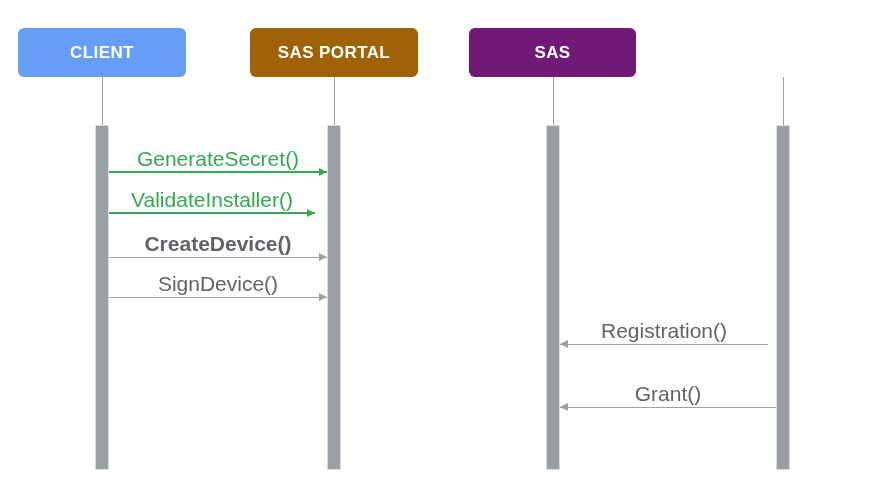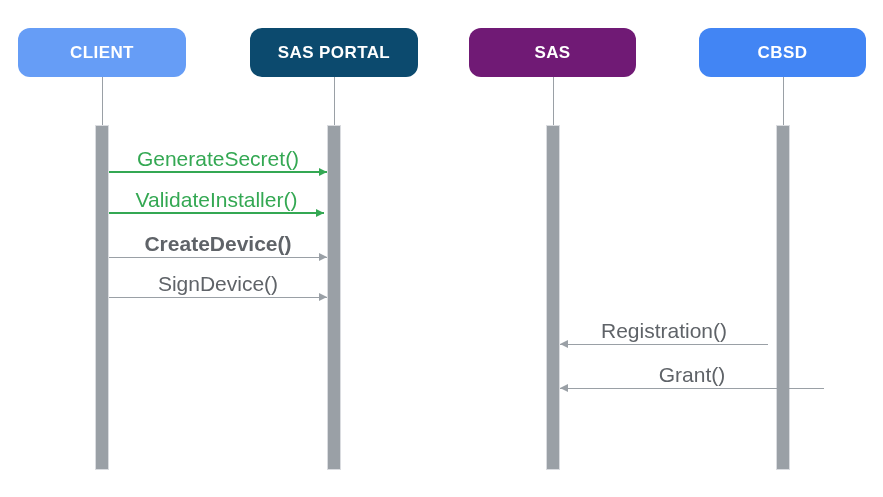--- a/index.html
+++ b/index.html
@@ -10,31 +10,31 @@
     background: #ffffff;
     overflow: hidden;
     font-family: "Liberation Sans", sans-serif;
   }
 
   
   .actor-box {
     position: absolute;
     top: 28px;
     height: 49px;
-    border-radius: 12px;
+    border-radius: 6px;
     display: flex;
     align-items: center;
     justify-content: center;
     color: #ffffff;
     font-weight: 700;
     font-size: 17px;
     letter-spacing: 0.4px;
   }
   .actor-client     { left: 18px;  width: 168px; background: #669DF6; }
-  .actor-sas-portal { left: 250px; width: 168px; background: #0c4a6e; }
+  .actor-sas-portal { left: 250px; width: 168px; background: #a16207; }
   .actor-sas        { left: 469px; width: 167px; background: #701a75; }
   .actor-cbsd       { left: 699px; width: 167px; background: #4285F4; }
 
   
   .lifeline {
     position: absolute;
     top: 77px;
     width: 1px;
     height: 50px;
     background: #9AA0A6;
@@ -95,42 +95,39 @@
   .msg.to-left .msg-head {
     left: 0;
     border-top: 4px solid transparent;
     border-bottom: 4px solid transparent;
     border-right: 8px solid var(--line);
   }
   .msg.green { --text: #34A853; --line: #34A853; --lw: 2px; }
   .msg.gray  { --text: #5F6368; --line: #9AA0A6; --lw: 1px; }
 
   .msg-1 { left: 109px; top: 149px; width: 218px; }
-  .msg-2 { left: 109px; top: 190px; width: 206px; padding-left: 9px; }
+  .msg-2 { left: 109px; top: 190px; width: 206px; }
   .msg-3 { left: 109px; top: 234px; width: 218px; font-weight: bold; }
   .msg-4 { left: 109px; top: 274px; width: 218px; }
   .msg-5 { left: 560px; top: 321px; width: 208px; }
-  .msg-6 { left: 560px; top: 365px; width: 216px; padding-left: 48px; }
+  .msg-6 { left: 560px; top: 384px; width: 216px; }
 </style>
 </head>
 <body>
 
 <div class="canvas">
 
   <div class="actor-box actor-client">
     <span>CLIENT</span>
   </div>
   <div class="actor-box actor-sas-portal">
     <span>SAS PORTAL</span>
   </div>
   <div class="actor-box actor-sas">
     <span>SAS</span>
-  </div>
-  <div class="actor-box actor-cbsd">
-    <span>CBSD</span>
   </div>
 
   <div class="lifeline lifeline-client"></div>
   <div class="lifeline lifeline-sas-portal"></div>
   <div class="lifeline lifeline-sas"></div>
   <div class="lifeline lifeline-cbsd"></div>
 
   <div class="activation act-client"></div>
   <div class="activation act-sas-portal"></div>
   <div class="activation act-sas"></div>

